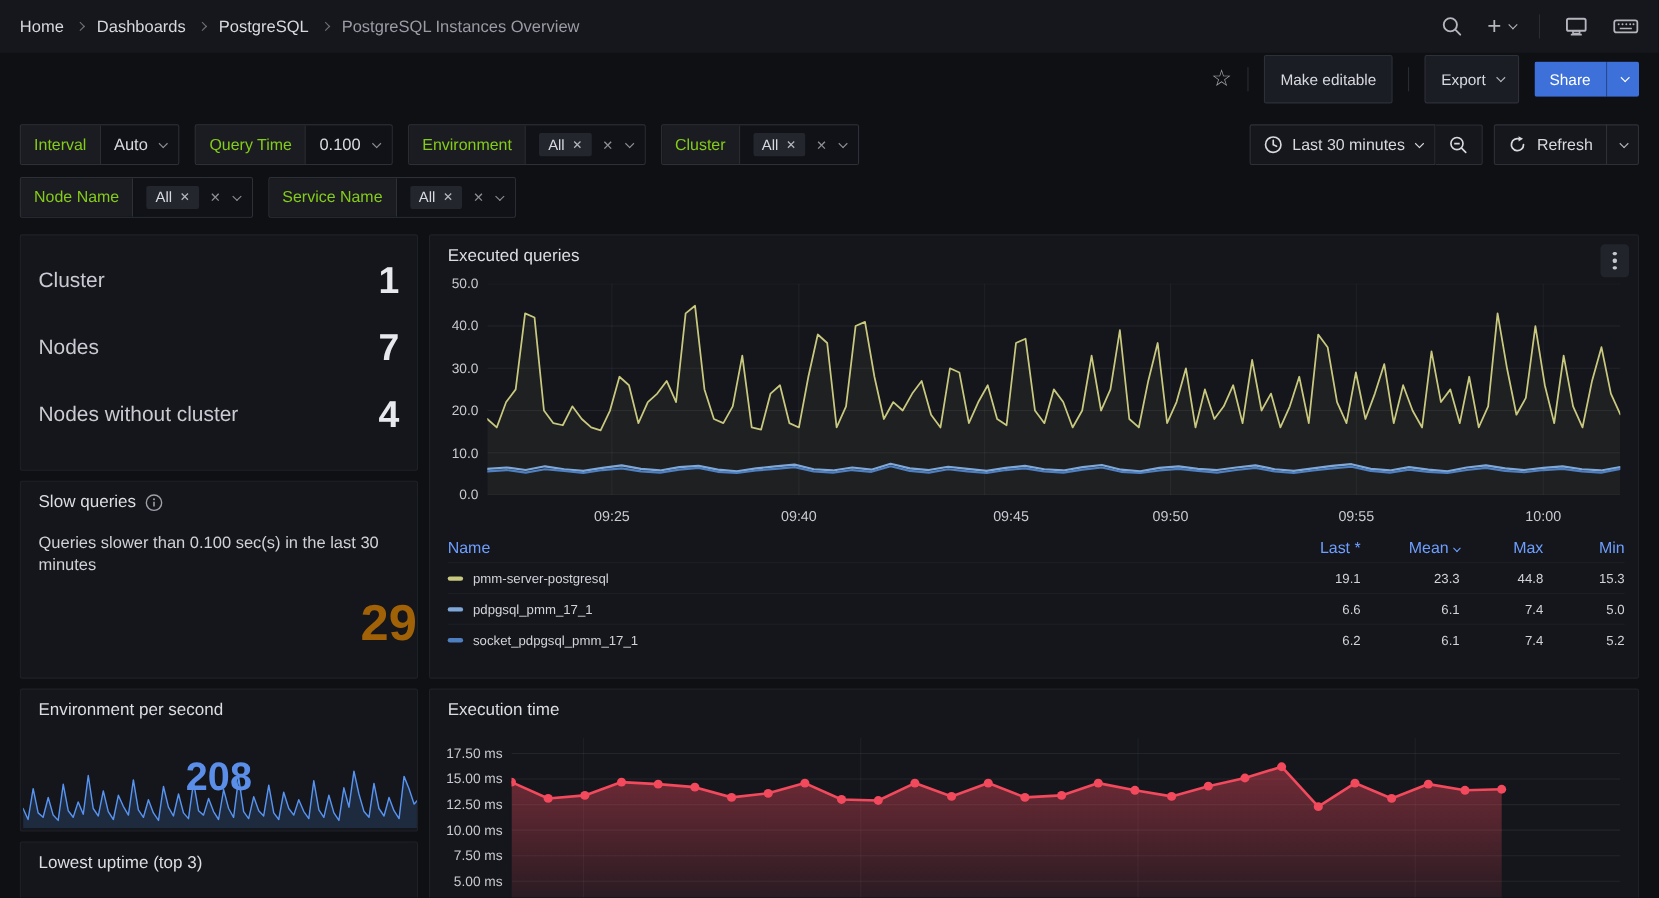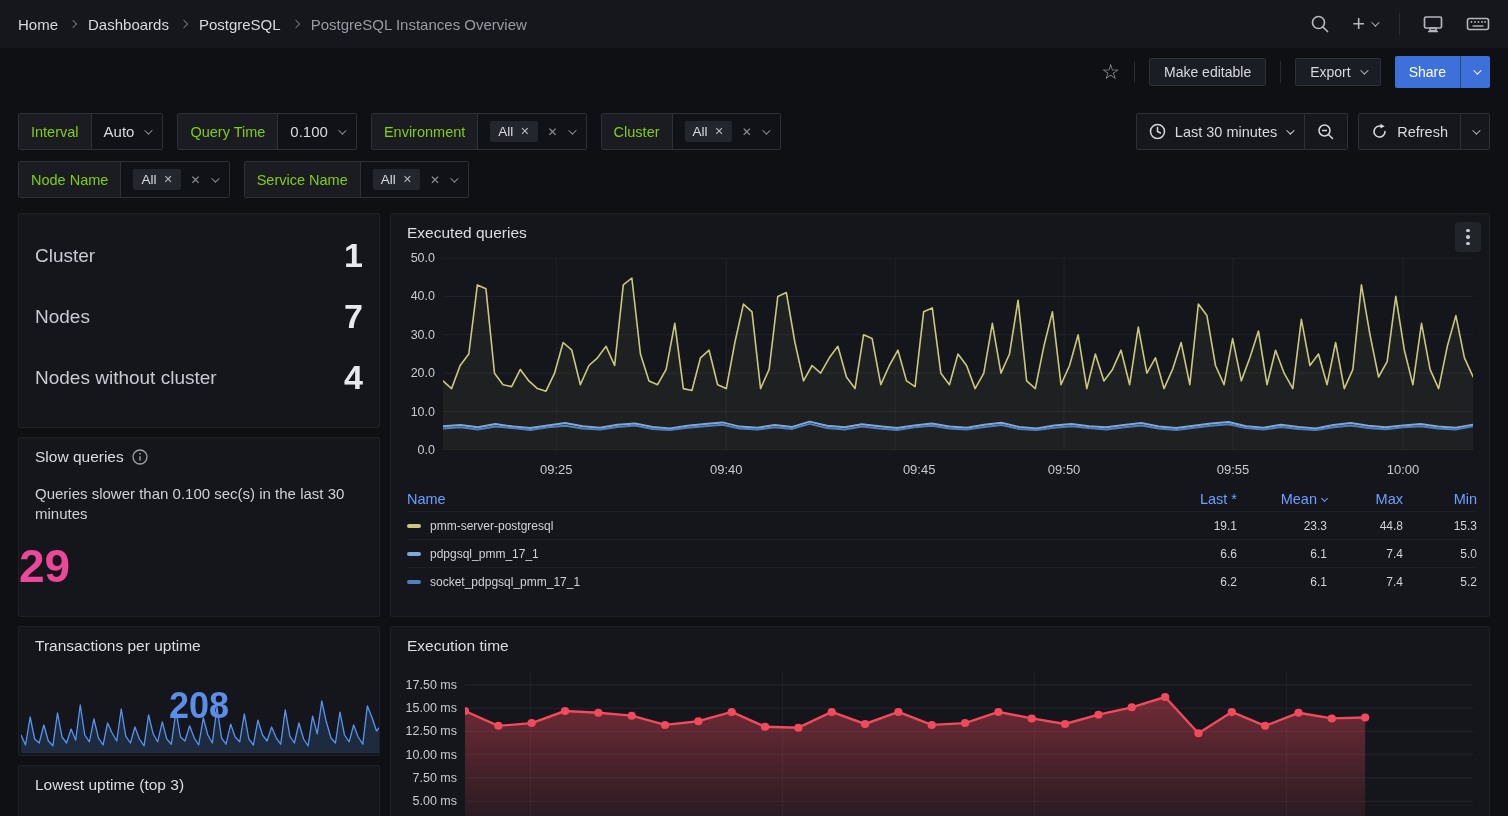--- a/index.html
+++ b/index.html
@@ -19,21 +19,21 @@
   .crumb { color:#d8d9df; font-weight:500; cursor:pointer; }
   .crumb.current { color:#9a9ba3; font-weight:400; }
   .crumb-sep { color:#6e6f77; }
   .nav-actions { display:flex; align-items:center; gap:22px; color:#b4b5bd; }
   .nav-group { display:flex; align-items:center; gap:6px; }
   .plus-glyph { font-size:22px; line-height:1; color:#b4b5bd; }
 
   
   .subbar { height:47px; display:flex; align-items:center; justify-content:flex-end; gap:14px; padding:0 18px; }
   .star-glyph { font-size:21px; color:#a7a8b0; cursor:pointer; }
-  .btn { height:28px; padding:0 14px; border:1px solid #2e3038; border-radius:2px; background:#1b1d24; color:#d8d9df; font-size:14px; display:inline-flex; align-items:center; gap:9px; cursor:pointer; }
+  .btn { height:44px; padding:0 14px; border:1px solid #2e3038; border-radius:2px; background:#1b1d24; color:#d8d9df; font-size:14px; display:inline-flex; align-items:center; gap:9px; cursor:pointer; }
   .btn .chev-d { color:#b4b5bd; }
   .share-split { display:flex; height:32px; border-radius:2px; overflow:hidden; }
   .share-main { background:#3d71d9; color:#fff; font-size:14px; padding:0 14px; display:flex; align-items:center; cursor:pointer; }
   .share-caret { background:#3d71d9; border-left:1px solid rgba(0,0,0,.35); width:30px; display:flex; align-items:center; justify-content:center; color:#fff; cursor:pointer; }
 
   
   .filters { padding:18px 18px 0 18px; }
   .filter-row { display:flex; align-items:center; gap:14px; margin-bottom:11px; }
   .filter-row .spacer { flex:1; }
   .var { display:flex; align-items:stretch; height:37px; border:1px solid #2e3037; border-radius:2px; overflow:hidden; cursor:pointer; }
@@ -61,21 +61,21 @@
   
   .p-db { height:215px; display:flex; flex-direction:column; }
   .db-stats { flex:1; display:flex; flex-direction:column; justify-content:space-evenly; padding:0 16px 8px 16px; }
   .stat-row { display:flex; justify-content:space-between; align-items:center; }
   .stat-label { font-size:19px; color:#c9cad2; }
   .stat-value { font-size:34px; font-weight:600; color:#e8e9ee; }
 
   
   .p-slow { height:180px; }
   .slow-desc { padding:0 16px; margin-top:18px; font-size:15px; line-height:1.35; color:#d0d1d8; }
-  .slow-value { margin-top:14px; text-align:left; font-size:46px; font-weight:600; color:#ec4899; }
+  .slow-value { margin-top:14px; text-align:right; font-size:46px; font-weight:600; color:#a16207; }
 
   
   .p-tps { height:130px; overflow:hidden; }
   .tps-big { position:absolute; left:0; right:0; top:58px; text-align:center; font-size:36px; font-weight:600; color:#5b8ee8; z-index:2; }
   .tps-sark svg, .tps-sark { display:block; }
   .tps-sark100 { width:100%; height:100%; }
 
   
   .p-uptime { height:120px; }
 
@@ -309,21 +309,21 @@
             <circle cx="8" cy="8" r="7" fill="none" stroke="currentColor" stroke-width="1.3"></circle>
             <circle cx="8" cy="4.8" r="0.9" fill="currentColor"></circle>
             <line x1="8" y1="7.2" x2="8" y2="11.4" stroke="currentColor" stroke-width="1.4"></line>
           </svg>
       </h2>
       <p class="slow-desc">Queries slower than 0.100 sec(s) in the last 30 minutes</p>
       <div class="slow-value">29</div>
     </section>
 
     <section class="panel p-tps">
-      <h2 class="ptitle">Transactions per uptime</h2>
+      <h2 class="ptitle">Environment per second</h2>
       <div class="tps-big">208</div>
       <div class="tps-sark tps-sark100 tps-sark-wrap" style="position:absolute;left:2px;right:2px;bottom:2px;height:64px;">
         <svg id="tps-chart" viewBox="0 0 358 64" preserveAspectRatio="none" style="width:100%;height:100%;display:block;">
             <polygon points="0.0,46.0 4.5,56.0 9.1,28.0 13.6,50.0 18.1,54.0 22.7,36.0 27.2,52.0 31.7,56.8 36.3,24.0 40.8,48.0 45.3,54.0 49.8,40.0 54.4,51.2 58.9,16.0 63.4,46.0 68.0,52.8 72.5,30.0 77.0,48.8 81.6,56.0 86.1,34.0 90.6,44.0 95.2,52.0 99.7,20.0 104.2,47.2 108.8,54.0 113.3,38.0 117.8,50.0 122.4,56.8 126.9,26.0 131.4,44.8 135.9,52.8 140.5,32.8 145.0,50.0 149.5,55.2 154.1,22.0 158.6,48.0 163.1,52.0 167.7,36.8 172.2,48.8 176.7,56.0 181.3,28.8 185.8,46.0 190.3,54.0 194.9,18.0 199.4,48.8 203.9,55.2 208.5,35.2 213.0,48.0 217.5,52.8 222.1,24.8 226.6,50.0 231.1,56.0 235.6,31.2 240.2,46.0 244.7,52.0 249.2,38.0 253.8,48.8 258.3,55.2 262.8,20.8 267.4,47.2 271.9,54.0 276.4,34.0 281.0,50.0 285.5,56.8 290.0,27.2 294.6,44.8 299.1,12.0 303.6,32.8 308.2,48.8 312.7,54.0 317.2,23.2 321.7,46.0 326.3,52.8 330.8,36.0 335.3,48.0 339.9,55.2 344.4,16.8 348.9,28.0 353.5,42.0 358.0,36.8 358.0,64 0.0,64" fill="#5794F2" fill-opacity="0.16"></polygon>
             <polyline points="0.0,46.0 4.5,56.0 9.1,28.0 13.6,50.0 18.1,54.0 22.7,36.0 27.2,52.0 31.7,56.8 36.3,24.0 40.8,48.0 45.3,54.0 49.8,40.0 54.4,51.2 58.9,16.0 63.4,46.0 68.0,52.8 72.5,30.0 77.0,48.8 81.6,56.0 86.1,34.0 90.6,44.0 95.2,52.0 99.7,20.0 104.2,47.2 108.8,54.0 113.3,38.0 117.8,50.0 122.4,56.8 126.9,26.0 131.4,44.8 135.9,52.8 140.5,32.8 145.0,50.0 149.5,55.2 154.1,22.0 158.6,48.0 163.1,52.0 167.7,36.8 172.2,48.8 176.7,56.0 181.3,28.8 185.8,46.0 190.3,54.0 194.9,18.0 199.4,48.8 203.9,55.2 208.5,35.2 213.0,48.0 217.5,52.8 222.1,24.8 226.6,50.0 231.1,56.0 235.6,31.2 240.2,46.0 244.7,52.0 249.2,38.0 253.8,48.8 258.3,55.2 262.8,20.8 267.4,47.2 271.9,54.0 276.4,34.0 281.0,50.0 285.5,56.8 290.0,27.2 294.6,44.8 299.1,12.0 303.6,32.8 308.2,48.8 312.7,54.0 317.2,23.2 321.7,46.0 326.3,52.8 330.8,36.0 335.3,48.0 339.9,55.2 344.4,16.8 348.9,28.0 353.5,42.0 358.0,36.8" fill="none" stroke="#5794F2" stroke-width="1.3" stroke-linejoin="round" stroke-linecap="round" vector-effect="non-scaling-stroke"></polyline>
           </svg>
       </div>
     </section>
 
     <section class="panel p-uptime">

